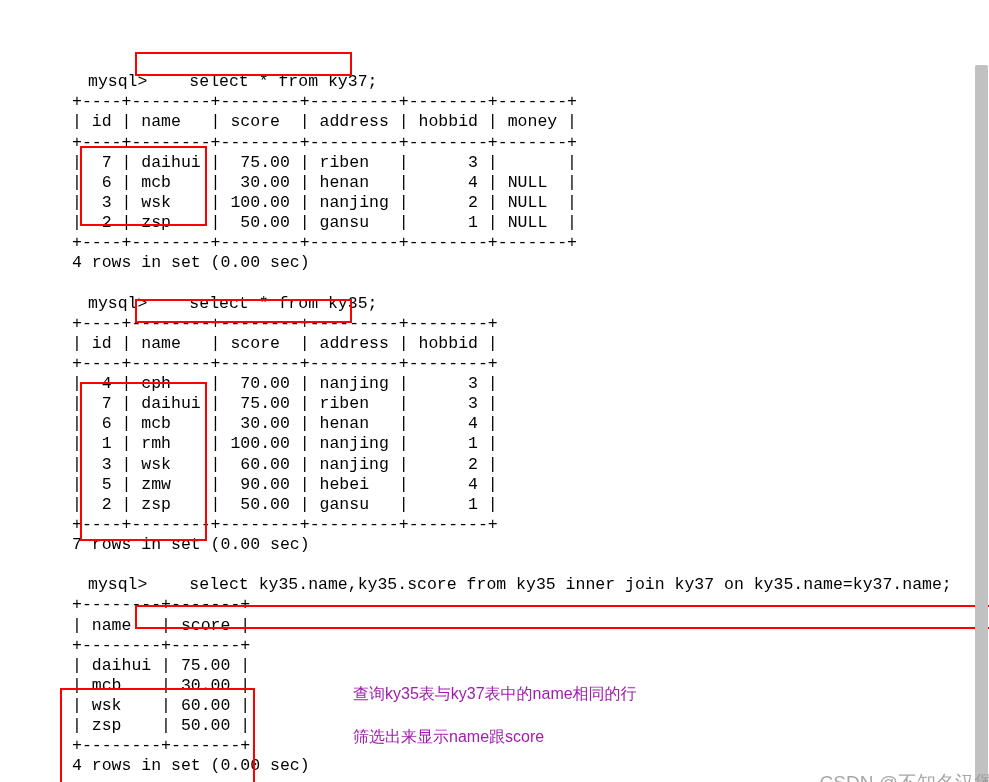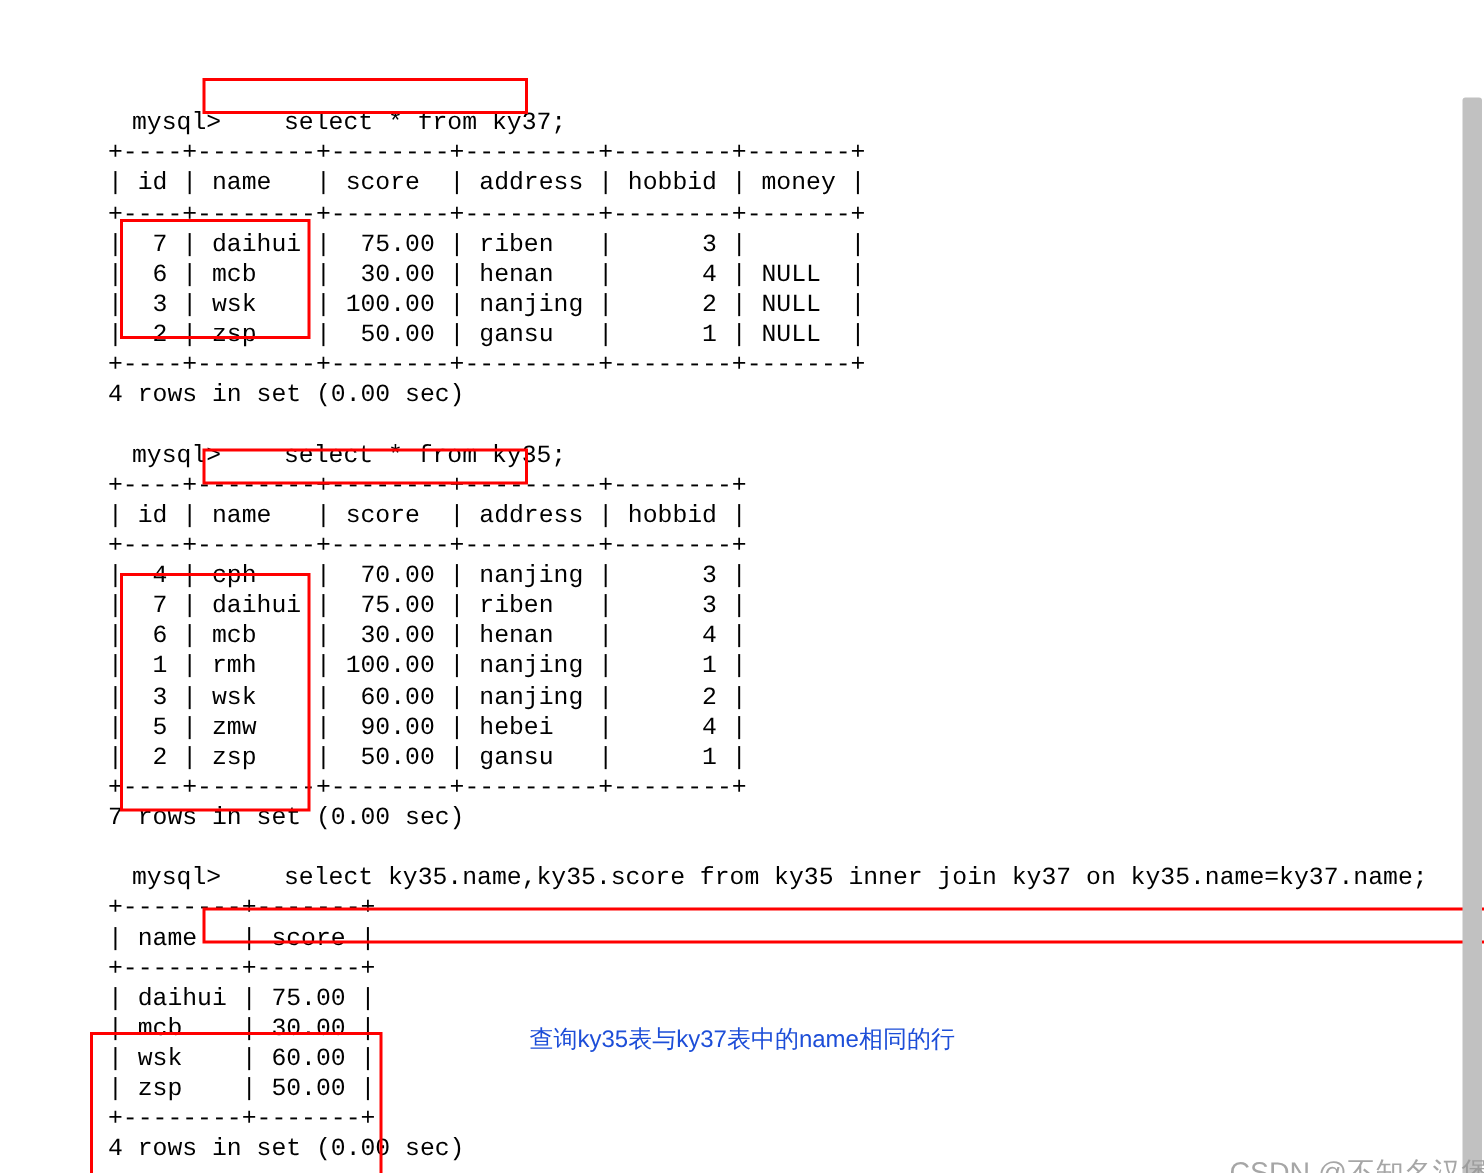--- a/index.html
+++ b/index.html
@@ -20,21 +20,21 @@
       position: relative;
     }
     .line { min-height: 20px; }
     .redbox {
       border: 2.5px solid #ff0000;
       position: absolute;
       pointer-events: none;
     }
     .annotation {
       position: absolute;
-      color: #1d4ed8;
+      color: #a21caf;
       font-family: "Microsoft YaHei", "SimSun", sans-serif;
       font-size: 16px;
       line-height: 1.7;
     }
     .watermark {
       position: absolute;
       right: 12px;
       bottom: 4px;
       font-family: Arial, sans-serif;
       font-size: 19px;
@@ -102,19 +102,20 @@
 
 <div class="redbox" id="box-b1" style="left: 87px; top: 4px; width: 217px; height: 24px;"></div>
 <div class="redbox" id="box-b2" style="left: 32px; top: 98px; width: 127px; height: 80px;"></div>
 <div class="redbox" id="box-b3" style="left: 87px; top: 251px; width: 217px; height: 24px;"></div>
 <div class="redbox" id="box-b4" style="left: 32px; top: 334px; width: 127px; height: 159px;"></div>
 <div class="redbox" id="box-b5" style="left: 87px; top: 557px; width: 866px; height: 24px;"></div>
 <div class="redbox" id="box-b6" style="left: 12px; top: 640px; width: 195px; height: 98px;"></div>
 
 <div class="annotation" style="left:289px; top:616px;">
   <div>查询ky35表与ky37表中的name相同的行</div>
+  <div>筛选出来显示name跟score</div>
 </div>
 
 <div class="scrollbar-track">
   <div class="scrollbar-thumb"></div>
 </div>
 
 <div class="watermark">CSDN @不知名汉堡</div>
 
 </body></html>

